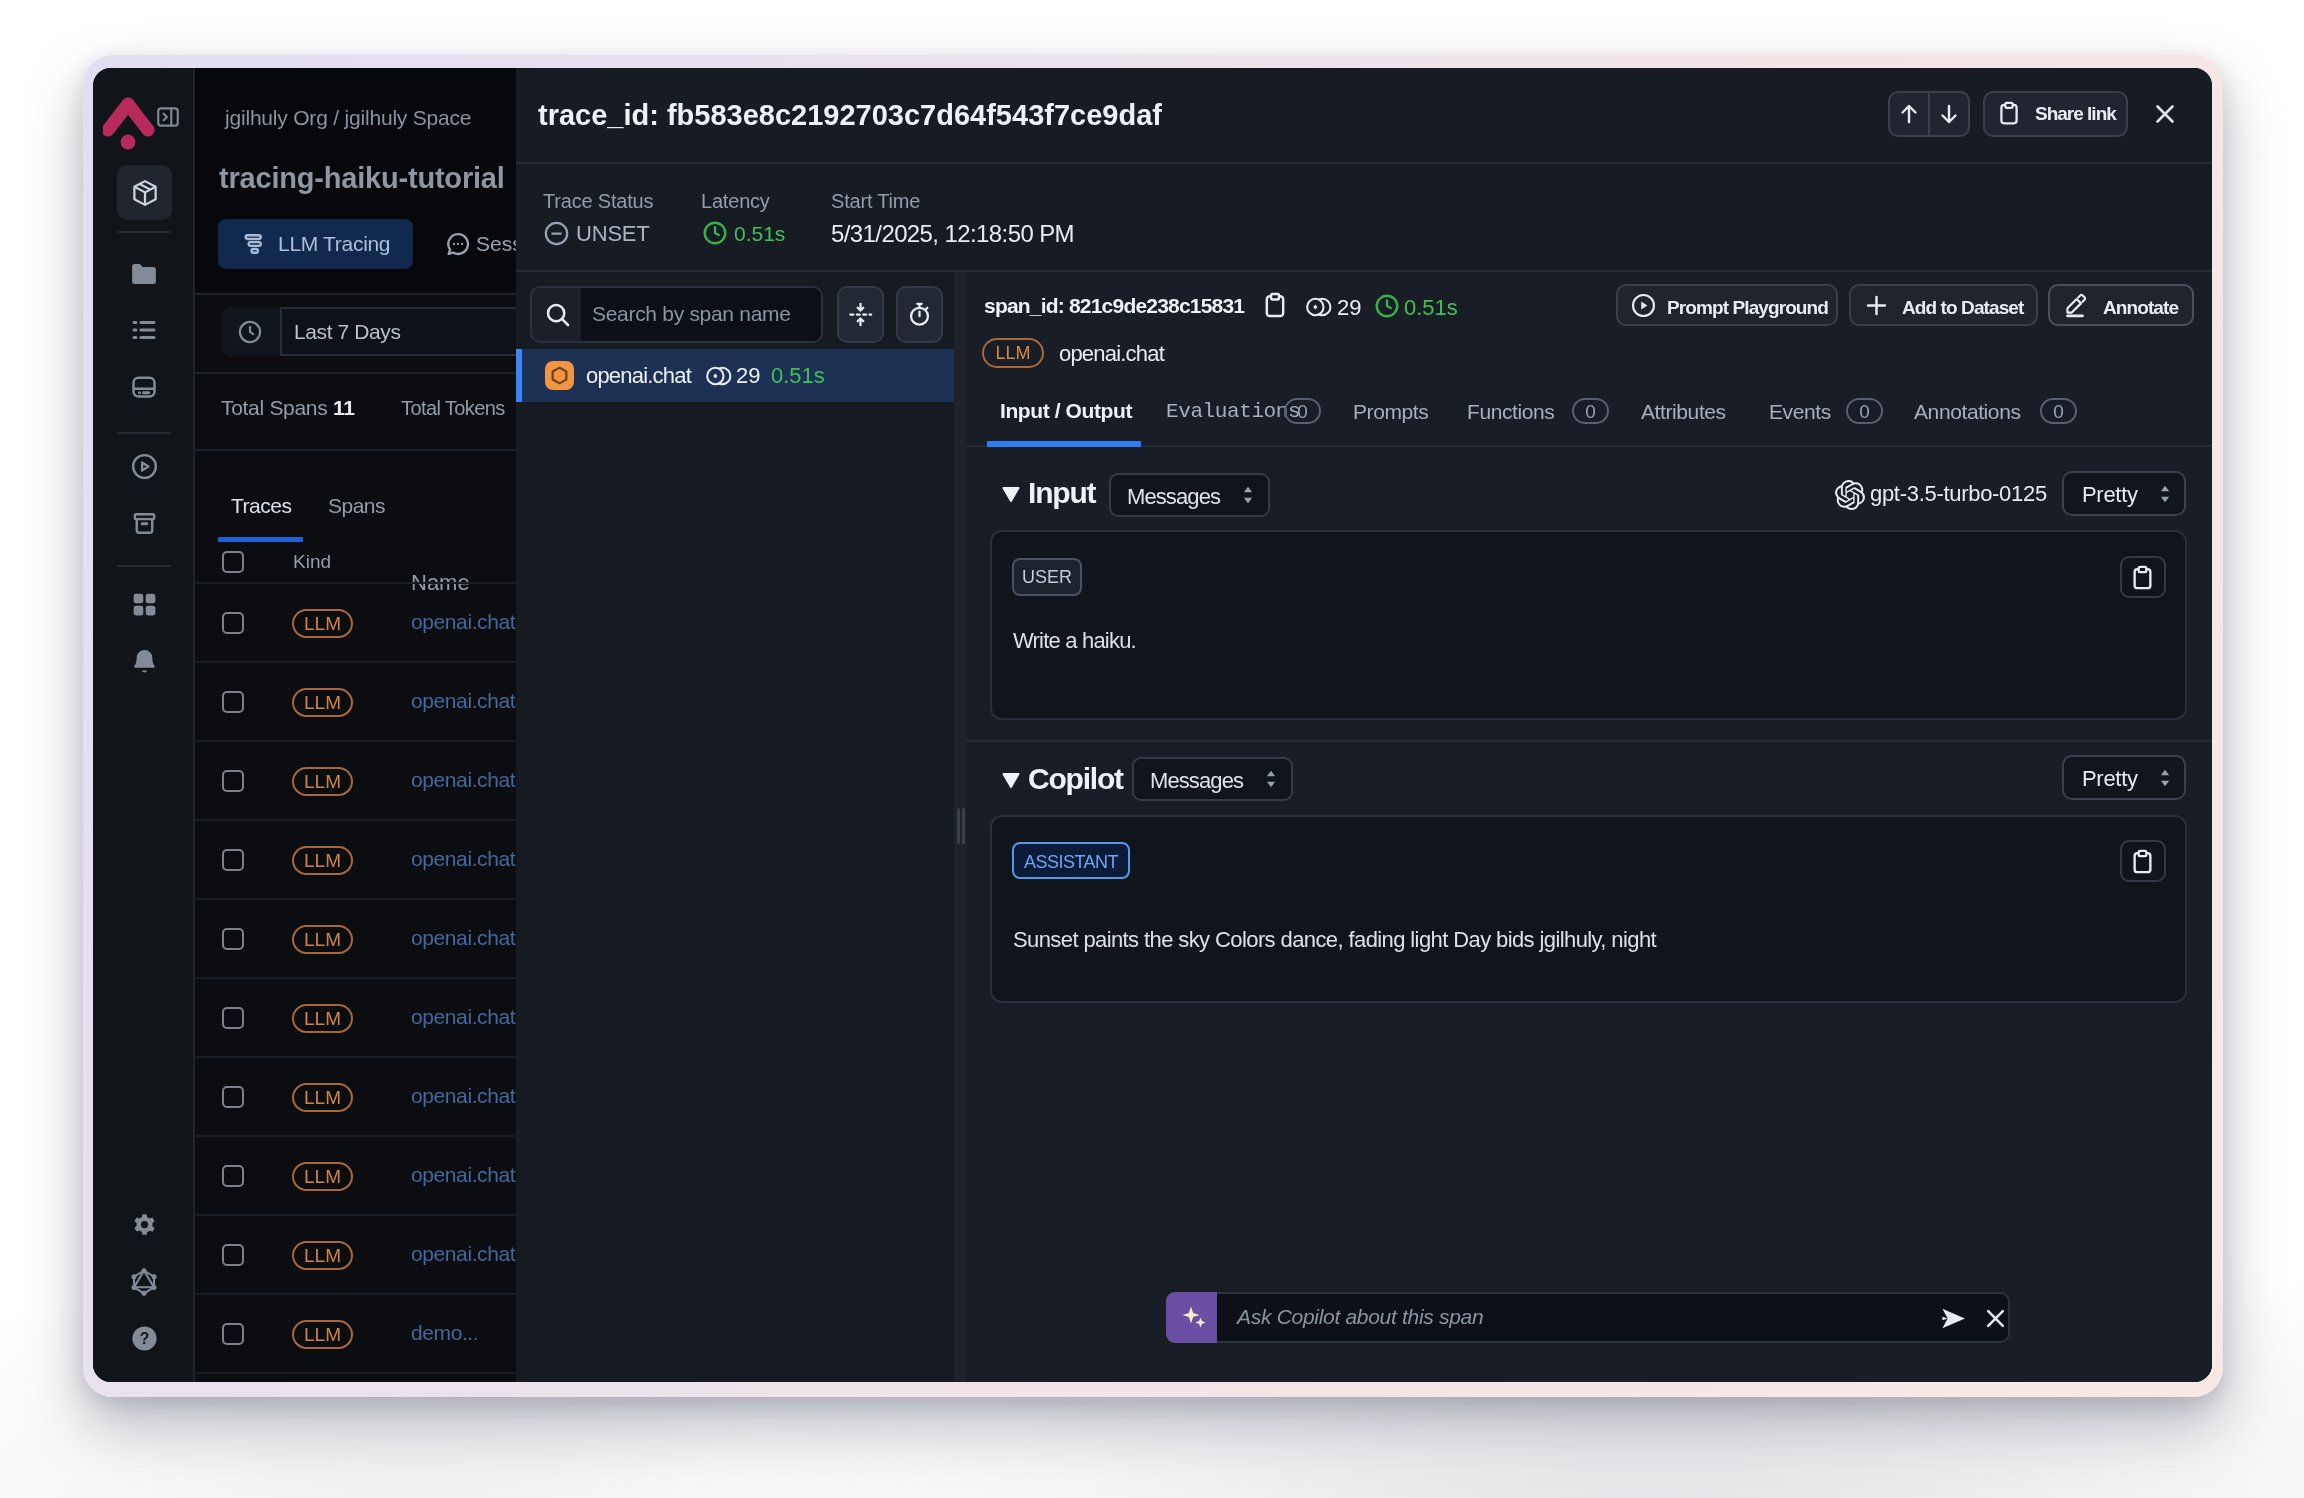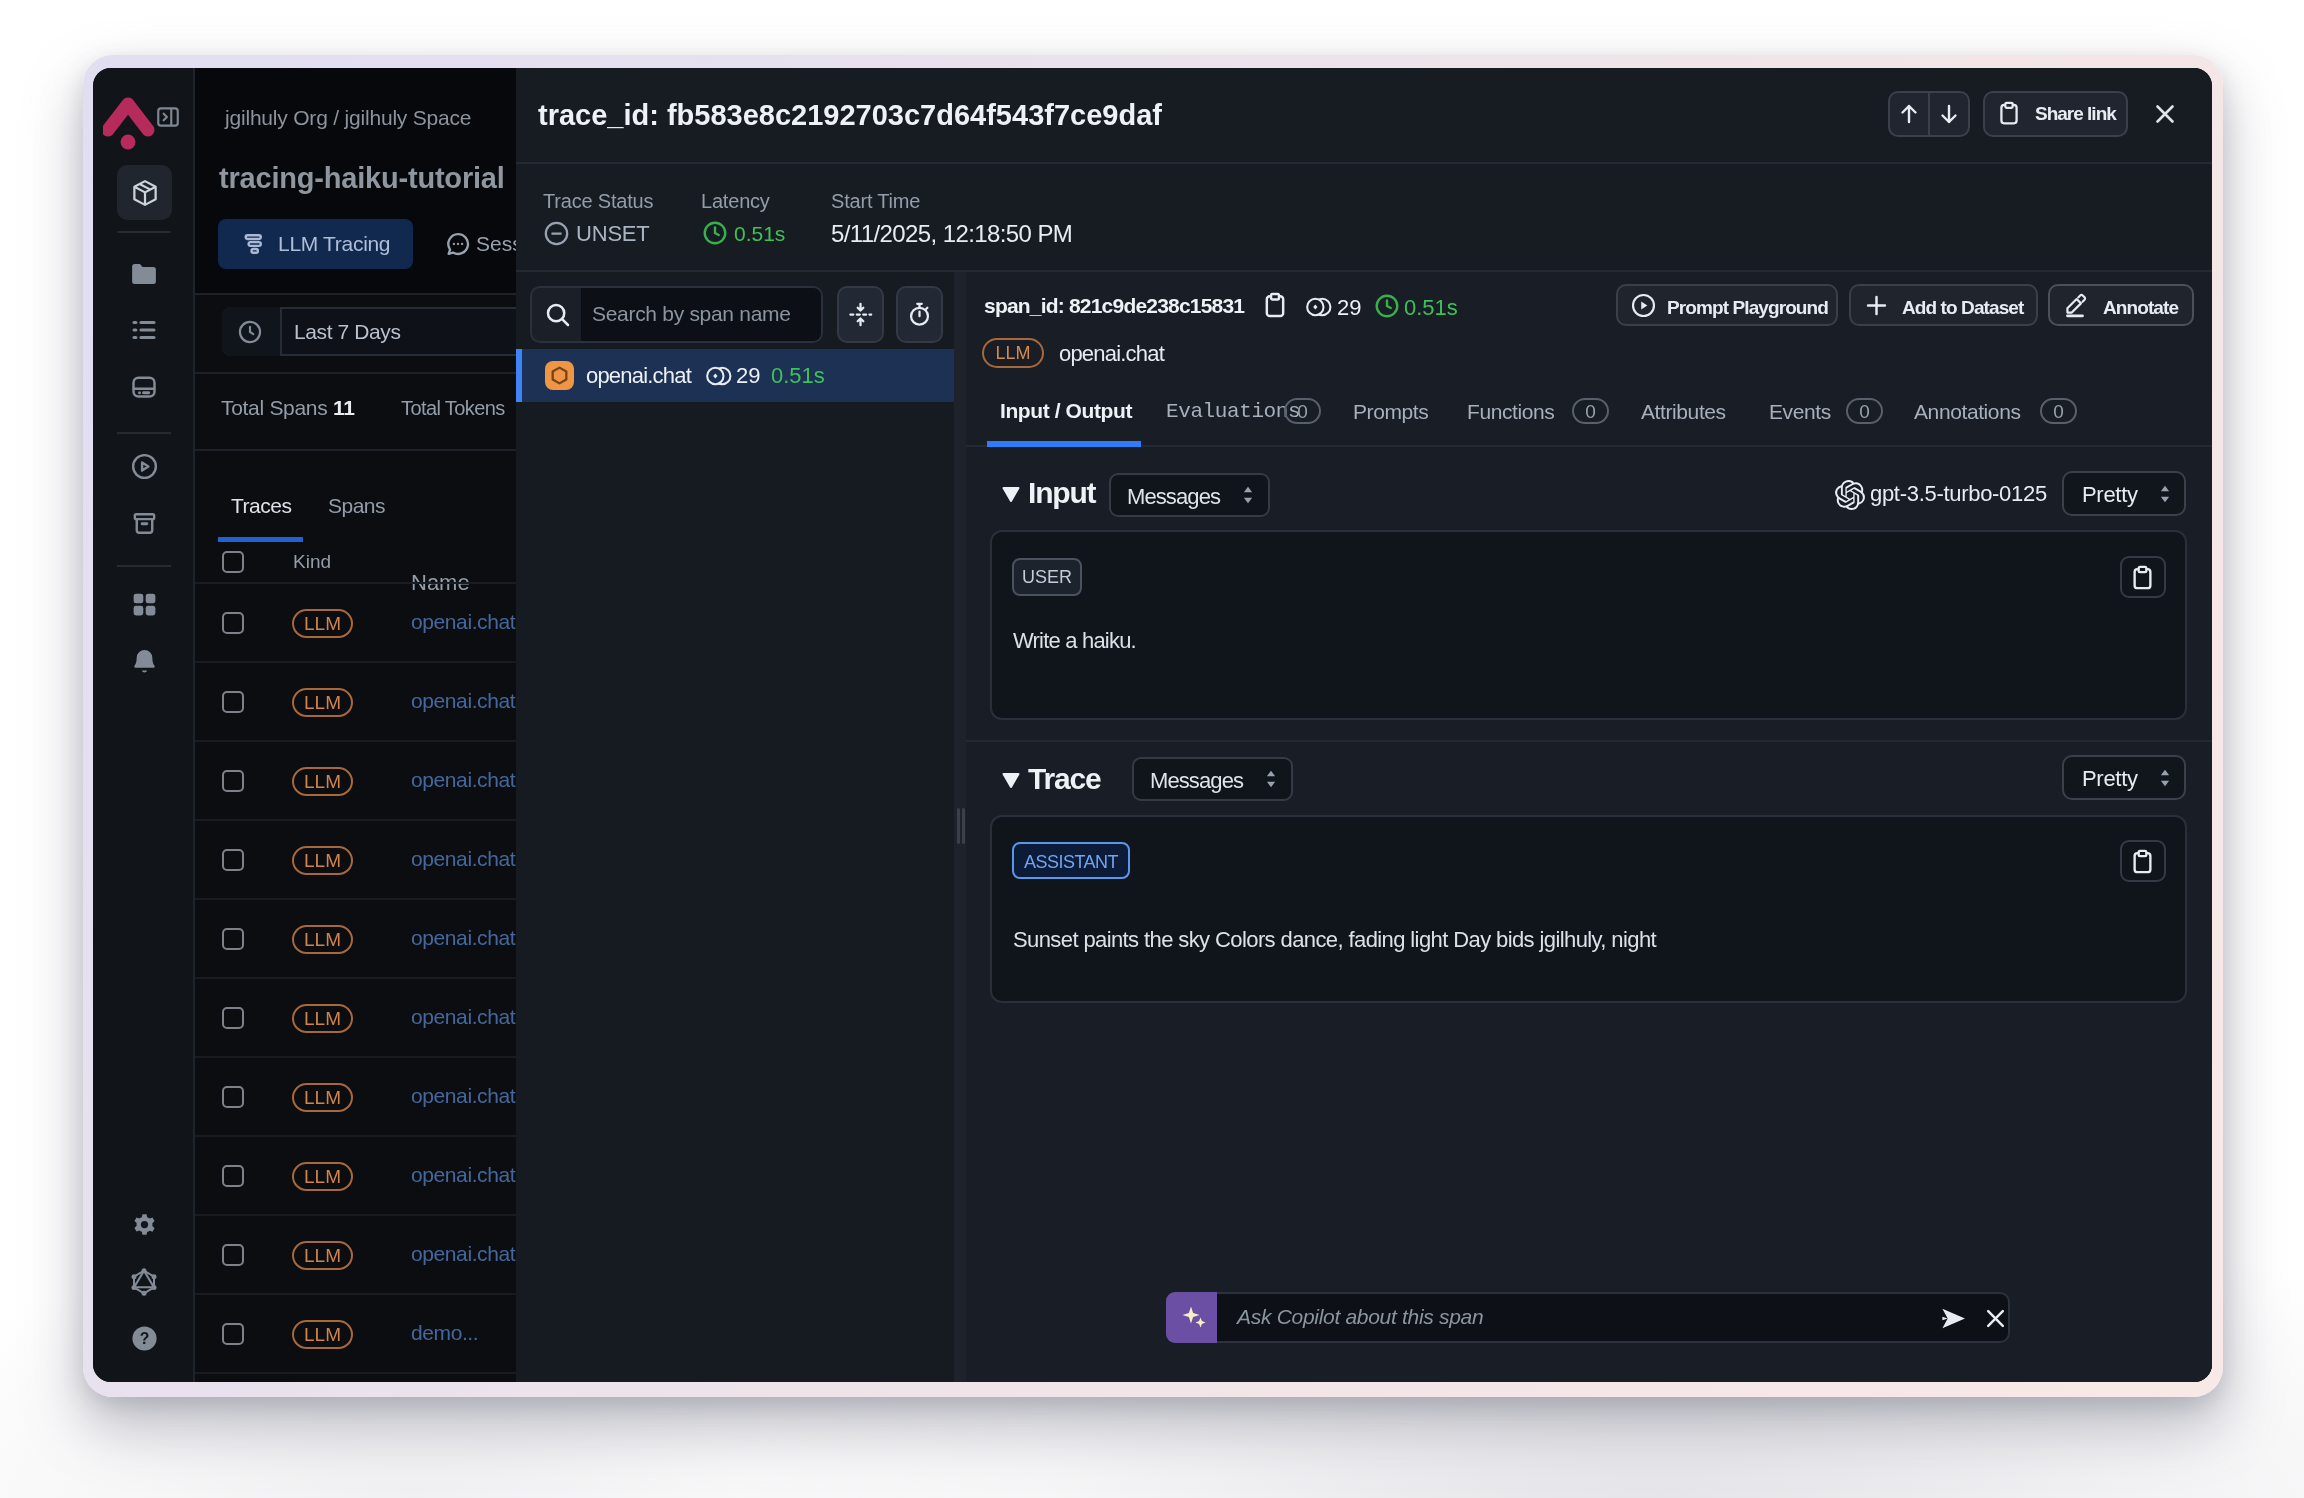--- a/index.html
+++ b/index.html
@@ -242,21 +242,21 @@
         <svg class="abs" style="left:27px;top:152px;" width="27" height="27" viewBox="0 0 24 24" fill="none" stroke="#97a3b2" stroke-width="2">
           <circle cx="12" cy="12" r="9.5"></circle>
             <line x1="7.5" y1="12" x2="16.5" y2="12"></line>
         </svg>
         <div class="abs txt" style="left:60px;top:153px;font-size:22px;letter-spacing:-0.2px;color:#a9b4c2;">UNSET</div>
         <svg class="abs" style="left:186px;top:152px;" width="26" height="26" viewBox="0 0 24 24" fill="none" stroke="#37b24a" stroke-width="2.2" stroke-linecap="round">
           <circle cx="12" cy="12" r="9.5"></circle>
             <path d="M12 6.8 V12 L15.5 13.8"></path>
         </svg>
         <div class="abs txt" style="left:218px;top:154px;font-size:21px;color:#3ec157;">0.51s</div>
-        <div class="abs txt" style="left:315px;top:152px;font-size:24px;letter-spacing:-0.6px;color:#e8ecf2;">5/11/2025, 12:18:50 PM</div>
+        <div class="abs txt" style="left:315px;top:152px;font-size:24px;letter-spacing:-0.6px;color:#e8ecf2;">5/31/2025, 12:18:50 PM</div>
         <div class="abs" style="left:0;top:202px;width:1696px;height:2px;background:#242a34;"></div>
 
         <div class="abs" style="left:0;top:204px;width:438px;height:1110px;background:#161b22;"></div>
         <div class="abs" style="left:14px;top:218px;width:293px;height:57px;border:2px solid #2a313c;border-radius:10px;background:#1a1f28;"></div>
         <div class="abs" style="left:65px;top:220px;width:240px;height:53px;background:#0c0f15;border-radius:0 8px 8px 0;"></div>
         <svg class="abs" style="left:27px;top:232px;" width="30" height="30" viewBox="0 0 24 24" fill="none" stroke="#e8ecf2" stroke-width="2">
           <circle cx="10.5" cy="10.5" r="6.5"></circle>
             <line x1="15.3" y1="15.3" x2="20" y2="20" stroke-linecap="round"></line>
         </svg>
         <div class="abs txt" style="left:76px;top:234px;font-size:21px;letter-spacing:-0.3px;color:#8b959f;">Search by span name</div>
@@ -372,21 +372,21 @@
         <svg class="abs" style="left:1613px;top:496px;" width="27" height="27" viewBox="0 0 24 24" fill="none" stroke="#e8ecf2" stroke-width="2.1">
           <rect x="5" y="4.5" width="14" height="17" rx="2.5"></rect>
           <rect x="8.6" y="2.6" width="6.8" height="4.6" rx="1.2" fill="#10141b"></rect>
         </svg>
         <div class="abs txt" style="left:497px;top:560px;font-size:22px;letter-spacing:-0.8px;color:#dce1e8;">Write a haiku.</div>
         <div class="abs" style="left:450px;top:672px;width:1246px;height:2px;background:#242a34;"></div>
 
         <svg class="abs" style="left:486px;top:705px;" width="18" height="15" viewBox="0 0 18 15">
           <path d="M1.5 1 H16.5 L9 14 Z" fill="#eef1f5" stroke="#eef1f5" stroke-width="2" stroke-linejoin="round"></path>
         </svg>
-        <div class="abs txt" style="left:512px;top:694px;font-size:30px;font-weight:bold;letter-spacing:-1.2px;color:#eef1f5;">Trace</div>
+        <div class="abs txt" style="left:512px;top:694px;font-size:30px;font-weight:bold;letter-spacing:-1.2px;color:#eef1f5;">Copilot</div>
         <div class="abs" style="left:616px;top:689px;width:161px;height:44px;background:#10141b;border:2px solid #343b46;border-radius:9px;"></div>
         <div class="abs txt" style="left:634px;top:700px;font-size:22px;letter-spacing:-0.9px;color:#dfe3ea;">Messages</div>
         <svg class="abs" style="left:744px;top:700px;" width="22" height="22" viewBox="0 0 24 24" fill="#98a2ae">
           <path d="M12 3 L16.5 9 H7.5 Z"></path>
             <path d="M12 21 L7.5 15 H16.5 Z"></path>
         </svg>
         <div class="abs" style="left:1546px;top:687px;width:124px;height:45px;background:#11161d;border:2px solid #3a414c;border-radius:10px;"></div>
         <div class="abs txt" style="left:1566px;top:698px;font-size:22px;letter-spacing:-0.3px;color:#e8ecf2;">Pretty</div>
         <svg class="abs" style="left:1638px;top:699px;" width="22" height="22" viewBox="0 0 24 24" fill="#98a2ae">
           <path d="M12 3 L16.5 9 H7.5 Z"></path>

